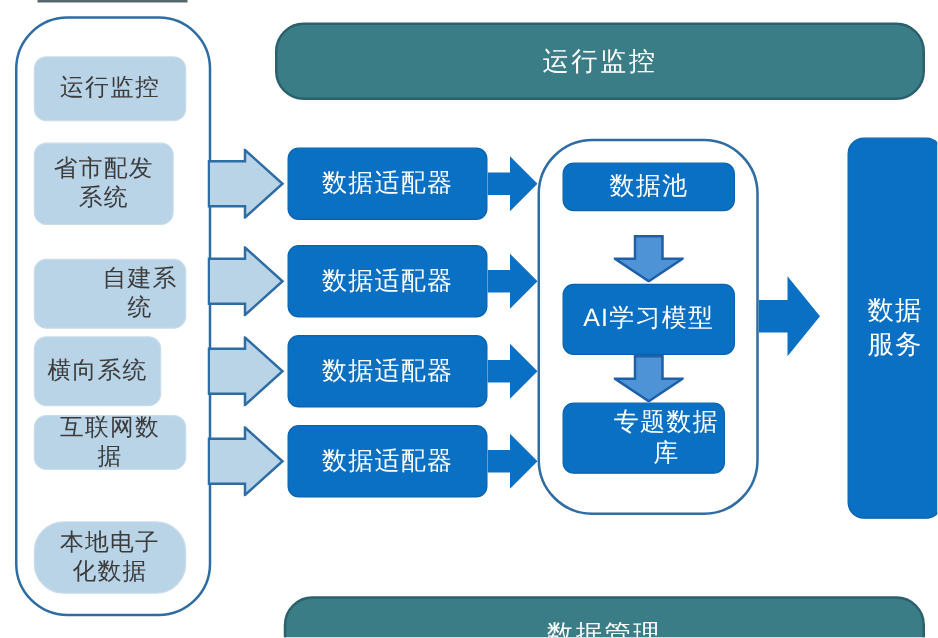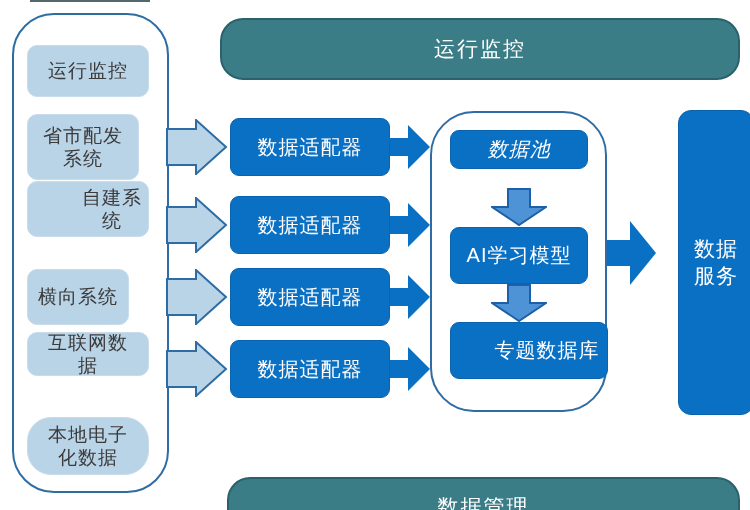--- a/index.html
+++ b/index.html
@@ -66,21 +66,21 @@
 
 <div class="canvas">
 
   <div class="abs top-line" style="left:30px;top:0;width:120px;"></div>
 
   <div class="abs left-panel" style="left:12px;top:13px;width:157px;height:480px;"></div>
 
   <div class="abs src-box" style="left:27px;top:45px;width:122px;height:52px;">运行监控</div>
   <div class="abs src-box" style="left:27px;top:114px;width:112px;height:66px;">省市配发
 系统</div>
-  <div class="abs src-box" style="left:27px;top:181px;width:122px;height:56px;padding-left:48px;">自建系统</div>
+  <div class="abs src-box" style="left:27px;top:207px;width:122px;height:56px;padding-left:48px;">自建系统</div>
   <div class="abs src-box" style="left:27px;top:269px;width:102px;height:56px;">横向系统</div>
   <div class="abs src-box" style="left:27px;top:332px;width:122px;height:44px;">互联网数
 据</div>
   <div class="abs src-box" style="left:27px;top:417px;width:122px;height:58px;border-radius:24px;">本地电子
 化数据</div>
 
   <div class="abs bar" style="left:220px;top:18px;width:520px;height:62px;">运行监控</div>
 
   <svg class="abs arrow-light" style="left:166px;top:119px;" width="62" height="56" viewBox="0 0 62 56">
       <polygon points="1,10 30,10 30,1 60,28 30,55 30,46 1,46"></polygon>
@@ -108,29 +108,29 @@
     </svg>
   <svg class="abs arrow-dark" style="left:390px;top:275px;" width="40" height="44" viewBox="0 0 40 44">
       <polygon points="0,13 18,13 18,0 40,22 18,44 18,31 0,31"></polygon>
     </svg>
   <svg class="abs arrow-dark" style="left:390px;top:347px;" width="40" height="44" viewBox="0 0 40 44">
       <polygon points="0,13 18,13 18,0 40,22 18,44 18,31 0,31"></polygon>
     </svg>
 
   <div class="abs pipeline-panel" style="left:430px;top:111px;width:177px;height:301px;"></div>
 
-  <div class="abs blue-box" style="left:450px;top:130px;width:138px;height:39px;font-style:italic;">数据池</div>
+  <div class="abs blue-box" style="left:450px;top:130px;width:138px;height:39px;">数据池</div>
   <svg class="abs arrow-down" style="left:491px;top:188px;" width="56" height="38" viewBox="0 0 56 38">
       <polygon points="17,1 39,1 39,19 55,19 28,37 1,19 17,19"></polygon>
     </svg>
   <div class="abs blue-box" style="left:450px;top:227px;width:138px;height:57px;">AI学习模型</div>
   <svg class="abs arrow-down" style="left:491px;top:284px;" width="56" height="38" viewBox="0 0 56 38">
       <polygon points="17,1 39,1 39,19 55,19 28,37 1,19 17,19"></polygon>
     </svg>
-  <div class="abs blue-box" style="left:450px;top:322px;width:158px;height:57px;padding-left:36px;">专题数据库</div>
+  <div class="abs blue-box" style="left:450px;top:322px;width:130px;height:57px;padding-left:36px;">专题数据库</div>
 
   <svg class="abs arrow-dark" style="left:607px;top:220px;" width="50" height="66" viewBox="0 0 50 66">
       <polygon points="0,20 23,20 23,1 49,33 23,65 23,46 0,46"></polygon>
     </svg>
 
   <div class="abs blue-box service-box" style="left:678px;top:110px;width:76px;height:305px;">数据
 服务</div>
 
   <div class="abs bar" style="left:227px;top:433px;width:513px;height:60px;margin-top:44px;">数据管理</div>
 

